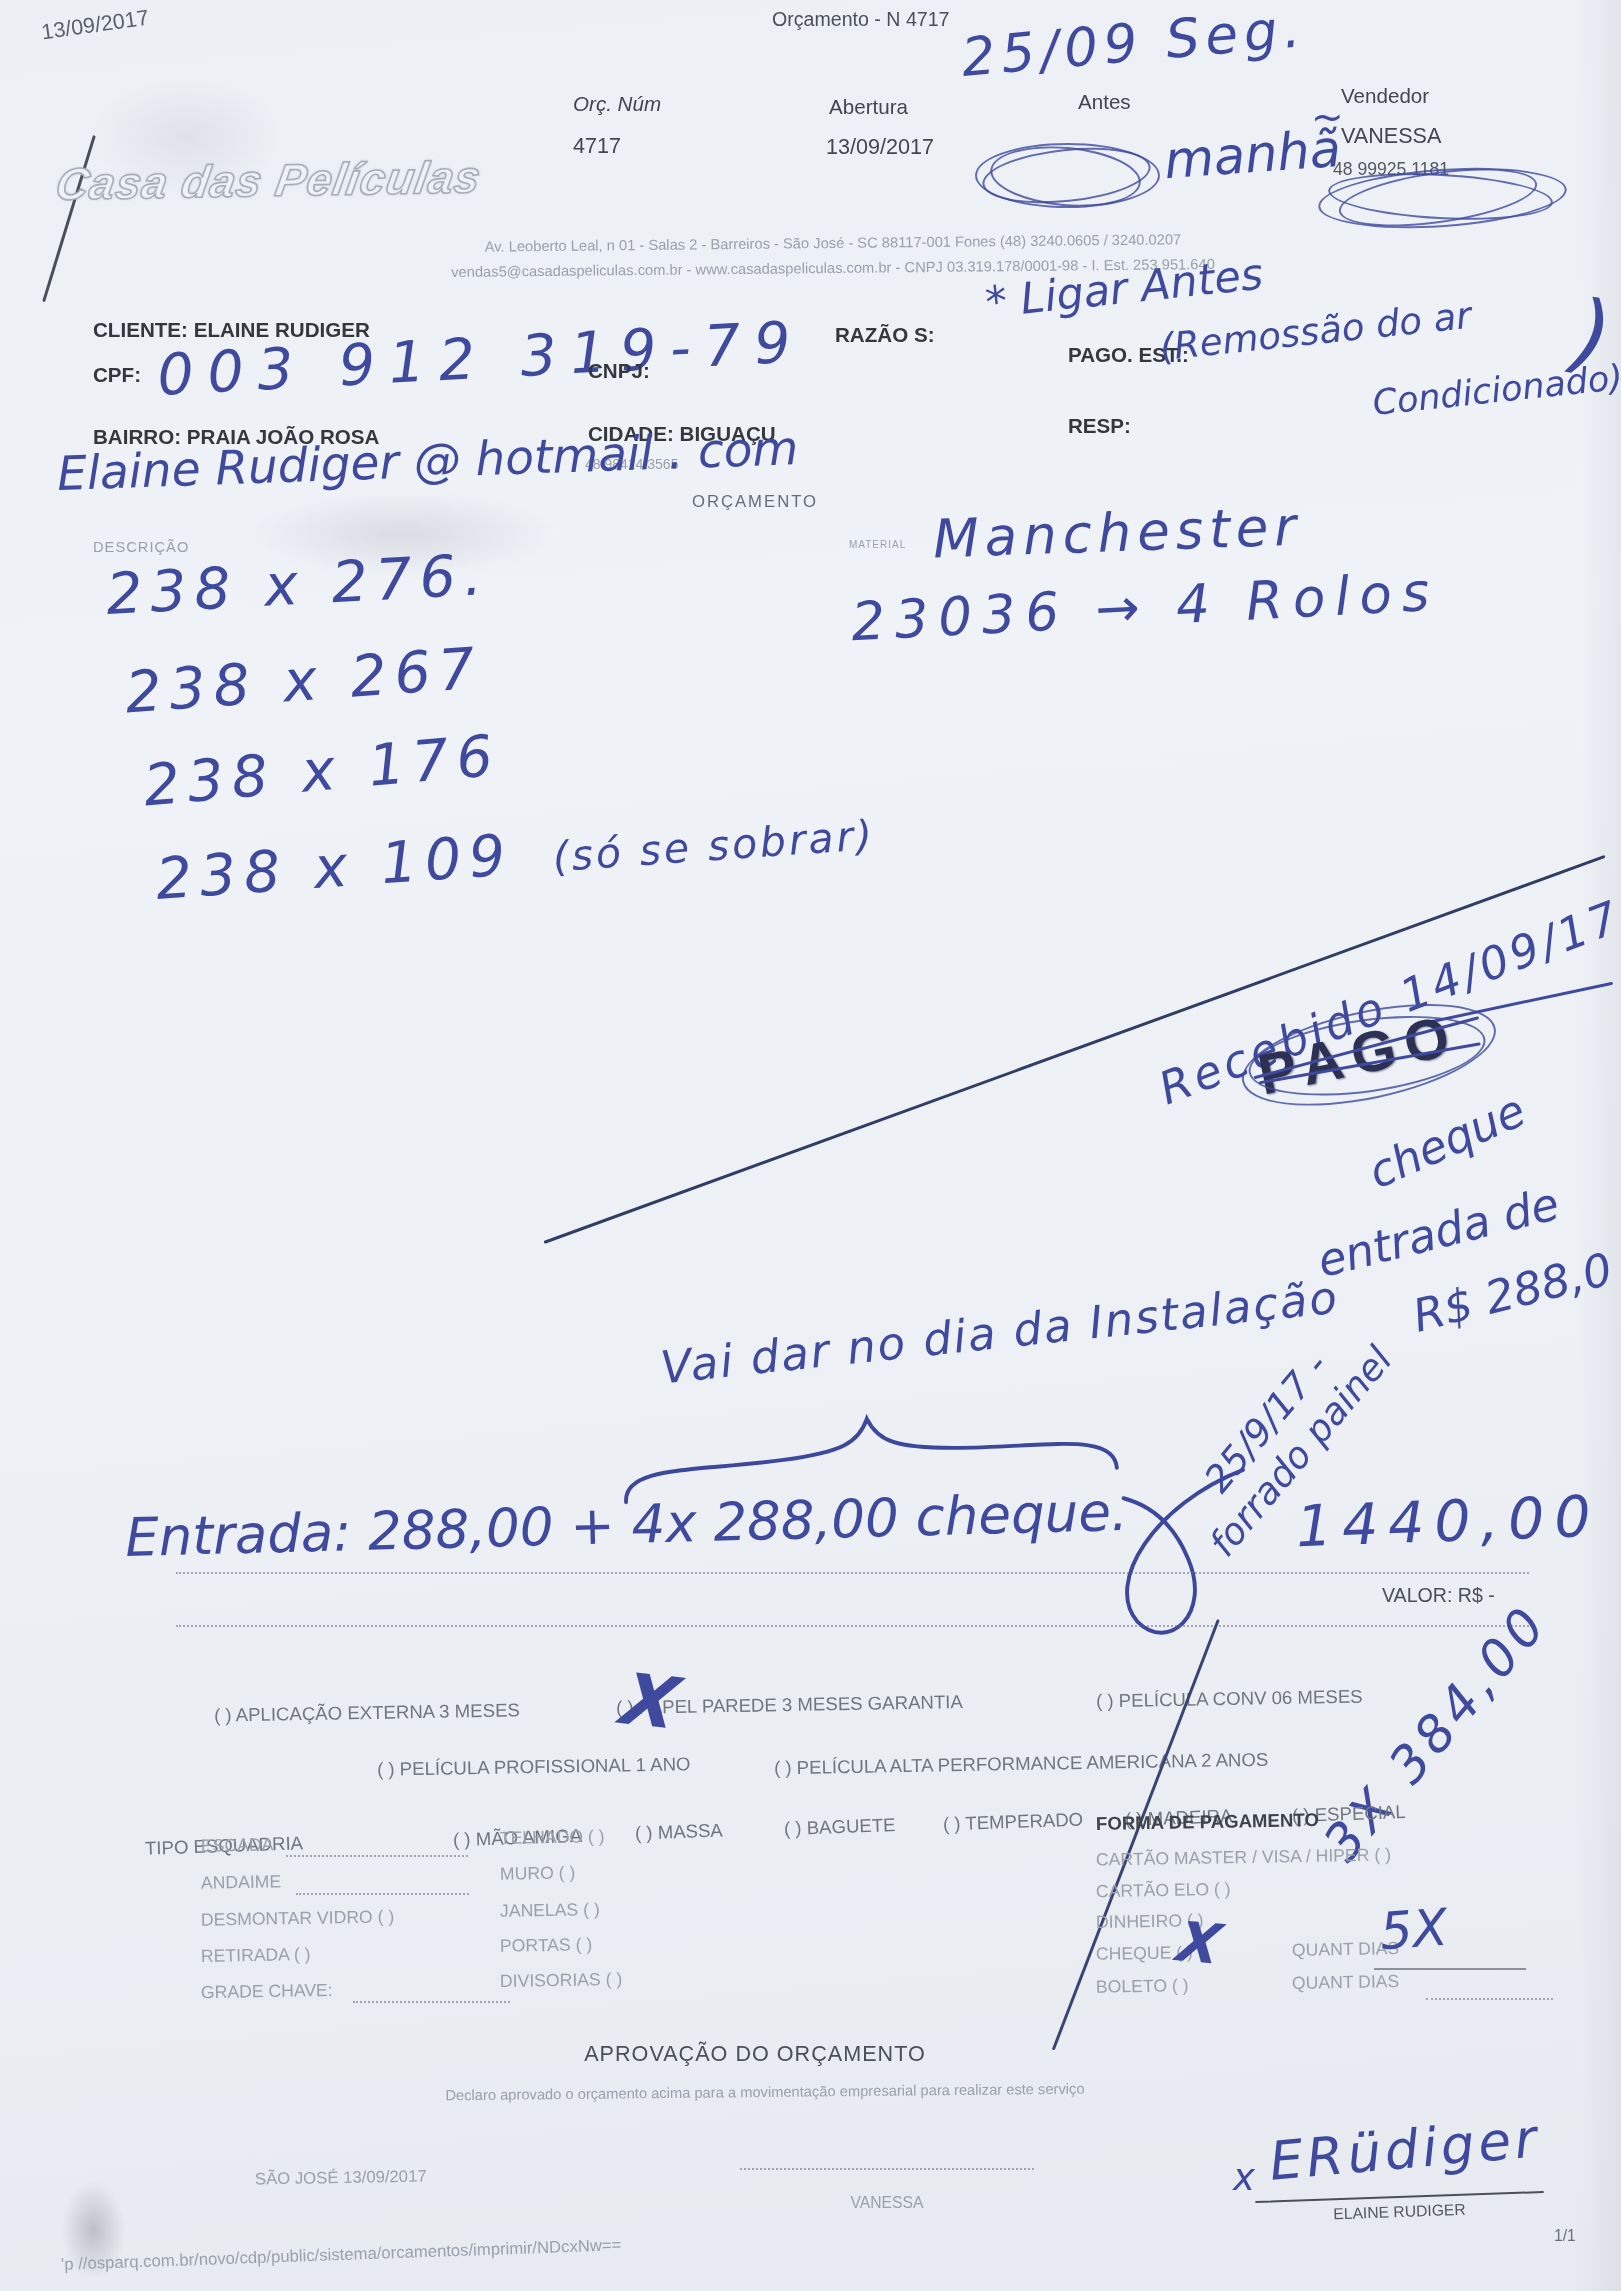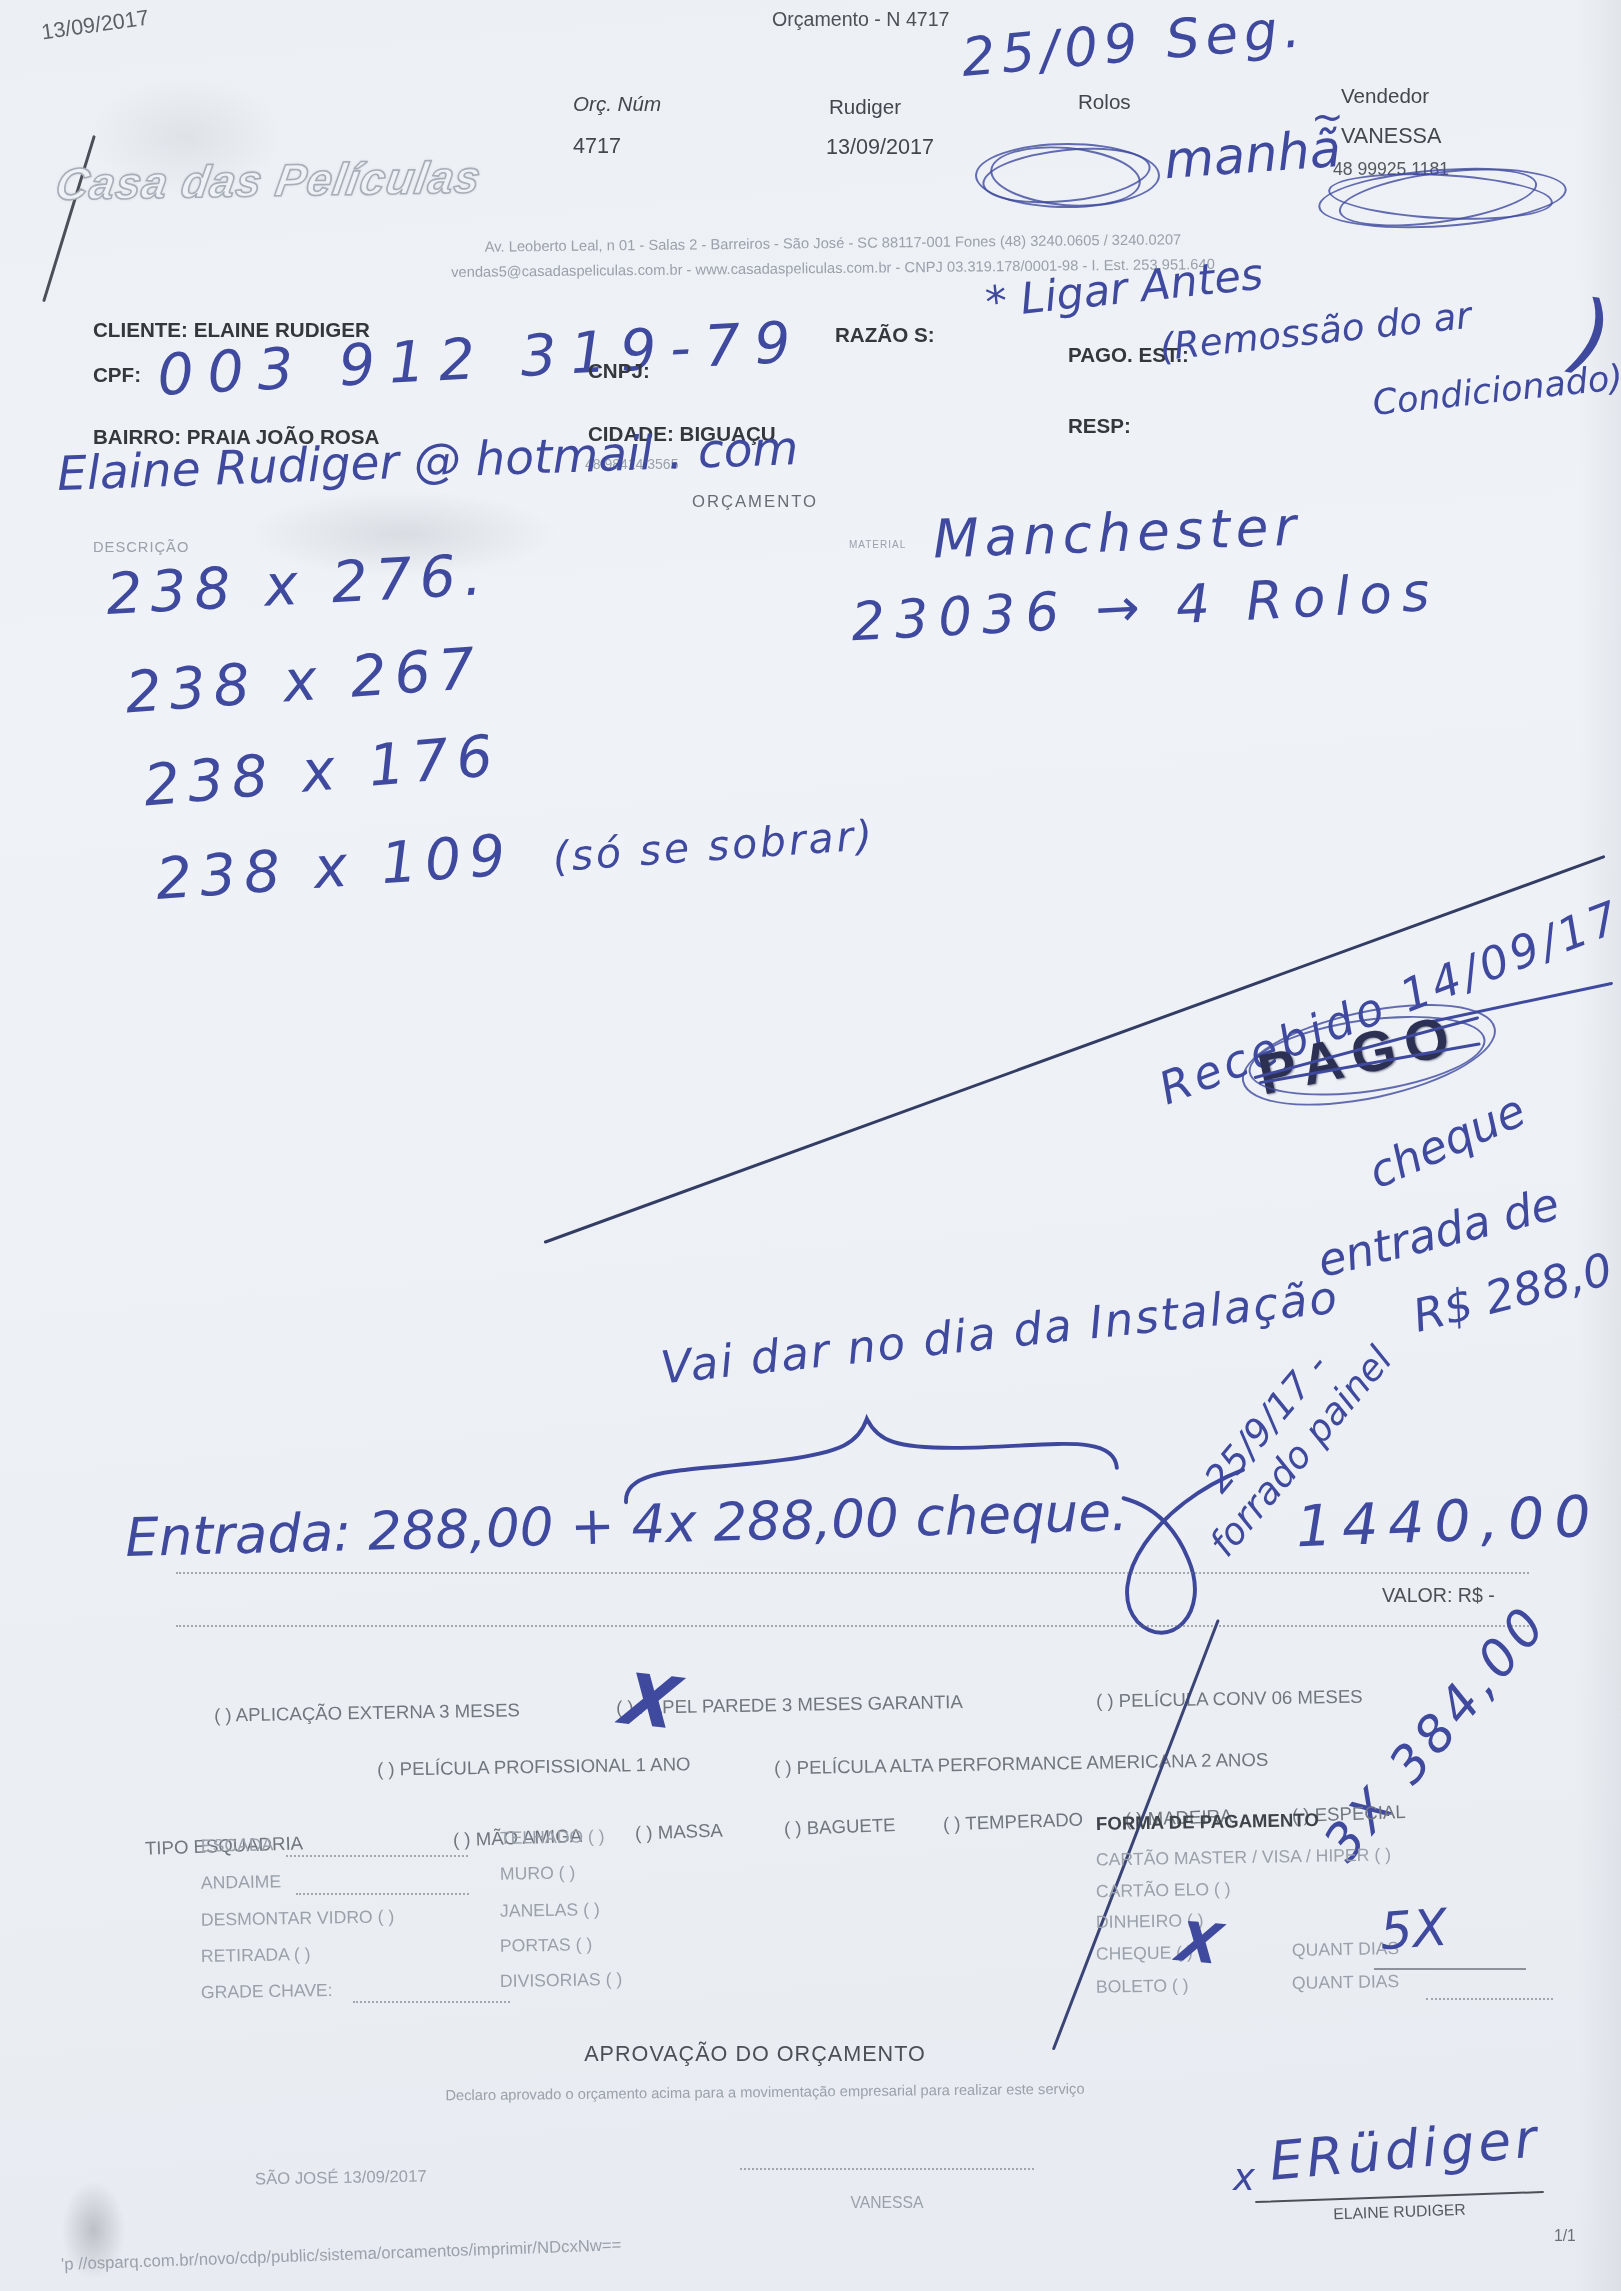--- a/index.html
+++ b/index.html
@@ -32,23 +32,23 @@
 
   <div class="p" style="left:41px;top:11.8px;font-size:21.6px;color:#5c6167;transform:rotate(-8deg);">13/09/2017</div>
   <div class="solidline" style="left:93px;top:135px;width:2.9px;height:174px;background:#4a4f58;transform:rotate(17deg);transform-origin:top left;"></div>
   <div class="p logo" style="left:57px;top:155px;font-size:45px;transform:skew(-10deg) rotate(-1deg);">Casa das Películas</div>
 
   <div class="p" style="left:772px;top:7.8px;font-size:19.6px;color:#4b5056;">Orçamento - N 4717</div>
   <div class="hw" style="left:961px;top:11.8px;font-size:53px;letter-spacing:5.9px;transform:rotate(-5deg);">25/09 Seg.</div>
 
   <div class="p" style="left:573px;top:92px;font-size:20.6px;color:#43474d;font-style:italic;">Orç. Núm</div>
   <div class="p" style="left:573px;top:133px;font-size:21.6px;color:#43474d;">4717</div>
-  <div class="p" style="left:829px;top:95px;font-size:20.6px;color:#43474d;">Rudiger</div>
+  <div class="p" style="left:829px;top:95px;font-size:20.6px;color:#43474d;">Abertura</div>
   <div class="p" style="left:826px;top:134px;font-size:21.6px;color:#43474d;">13/09/2017</div>
-  <div class="p" style="left:1078px;top:90px;font-size:20.6px;color:#43474d;">Rolos</div>
+  <div class="p" style="left:1078px;top:90px;font-size:20.6px;color:#43474d;">Antes</div>
   <div class="p" style="left:1341px;top:84px;font-size:20.6px;color:#43474d;">Vendedor</div>
   <div class="hw" style="left:1311px;top:94px;font-size:39px;">~</div>
   <div class="p" style="left:1341px;top:123px;font-size:21.6px;color:#43474d;">VANESSA</div>
   <div class="p" style="left:1333px;top:159px;font-size:17.6px;color:#54595f;">48 99925 1181</div>
 
   <div class="scrib" style="left:975px;top:143px;width:181px;height:61px;"></div>
   <div class="scrib" style="left:982px;top:149px;width:165px;height:49px;transform:rotate(-6deg);"></div>
   <div class="scrib" style="left:990px;top:147px;width:147px;height:55px;transform:rotate(5deg);"></div>
   <div class="hw" style="left:1164px;top:125px;font-size:51px;transform:rotate(-4deg);">manhã</div>
 

